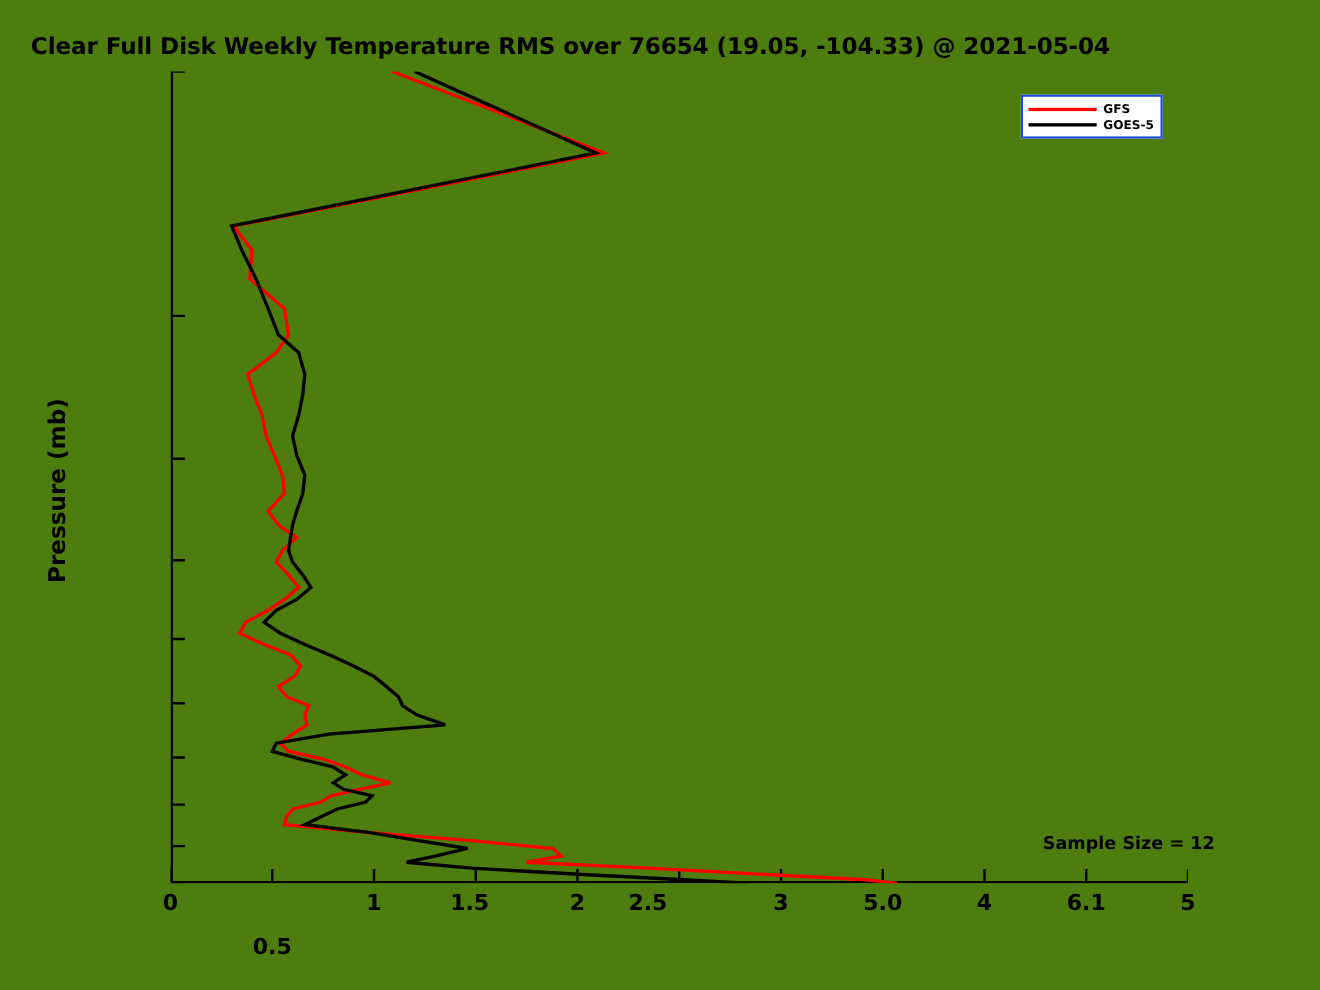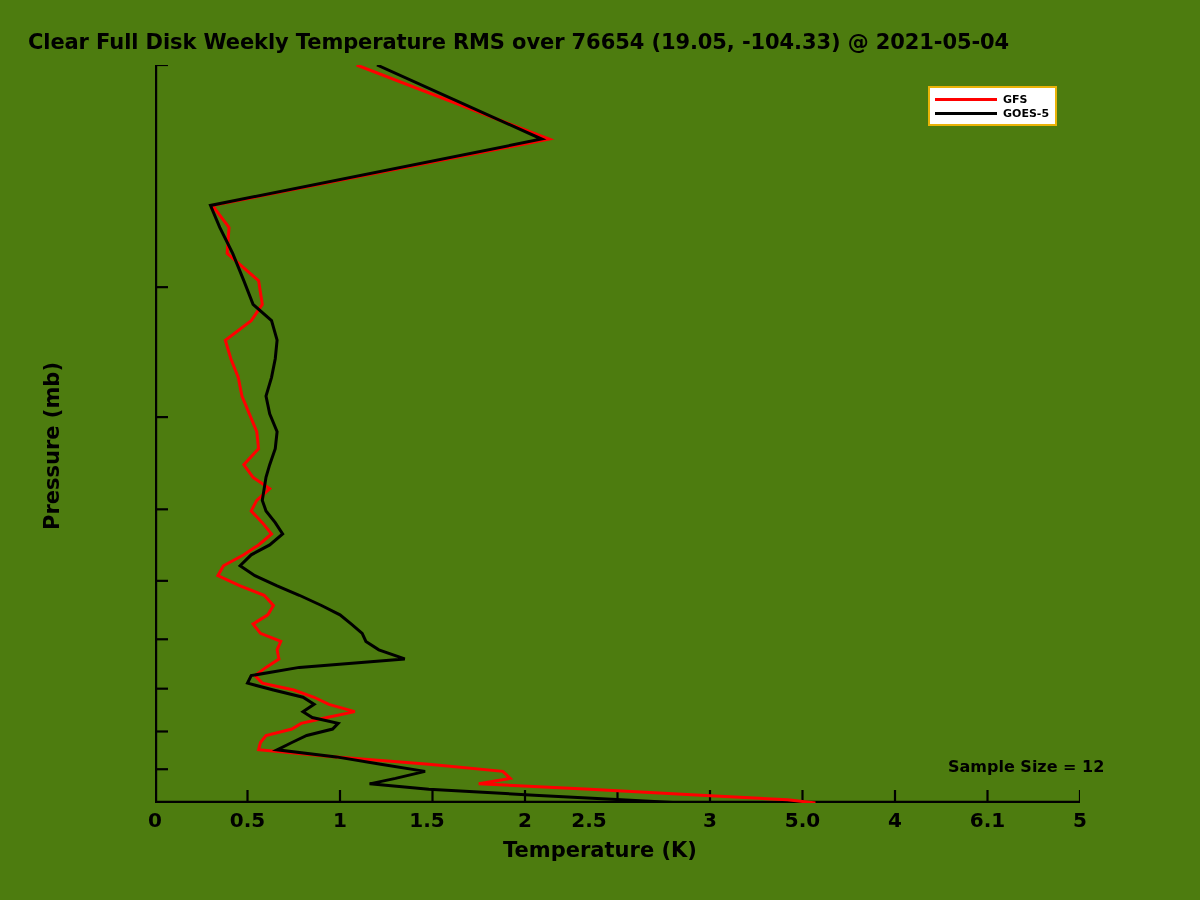--- a/index.html
+++ b/index.html
@@ -64,21 +64,21 @@
     font-weight: bold;
     color: #000;
     transform: rotate(-90deg);
     transform-origin: center center;
   }
   #legend {
     position: absolute;
     left: 928px;
     top: 86px;
     background: #ffffff;
-    border: 2px solid #eab308;
+    border: 2px solid #1d4ed8;
     padding: 4px 6px 4px 5px;
   }
   .legend-row {
     display: flex;
     align-items: center;
     height: 14px;
   }
   .legend-swatch {
     width: 62px;
     height: 0;
@@ -140,33 +140,32 @@
         </g>
       <g id="series-group">
           <path d="M 201.65 0.00 L 394.05 74.07 L 57.35 140.46 L 74.00 162.44 L 72.15 188.39 L 103.60 215.68 L 107.30 239.32 L 96.20 255.61 L 70.30 275.21 L 75.85 293.68 L 83.25 312.36 L 86.95 331.15 L 94.35 348.89 L 101.75 366.73 L 103.60 383.63 L 88.80 399.69 L 98.05 412.33 L 114.70 423.64 L 101.75 435.38 L 96.20 445.92 L 107.30 457.66 L 116.55 468.99 L 103.60 479.93 L 88.80 489.81 L 68.45 500.75 L 62.90 510.67 L 85.10 520.93 L 109.15 530.25 L 118.40 540.51 L 112.85 549.87 L 98.05 558.96 L 105.45 568.35 L 125.80 576.41 L 122.10 584.79 L 123.95 593.96 L 111.00 602.39 L 99.90 610.60 L 107.30 618.14 L 138.75 625.05 L 159.10 632.27 L 173.90 639.32 L 199.80 646.65 L 172.05 652.56 L 146.15 658.37 L 136.90 664.07 L 111.00 670.46 L 105.45 677.51 L 103.60 684.78 L 181.30 691.89 L 273.80 699.21 L 347.80 706.36 L 355.20 713.36 L 323.75 718.85 L 434.75 724.25 L 545.75 730.21 L 632.70 734.78 L 660.45 738.00" fill="none" stroke="#FF0000" stroke-width="3" stroke-linejoin="miter" stroke-linecap="butt"></path>
           <path d="M 222.00 0.00 L 386.65 74.07 L 55.50 140.46 L 64.75 162.44 L 77.70 188.39 L 88.80 215.68 L 98.05 239.32 L 116.55 255.61 L 122.10 275.21 L 120.25 293.68 L 116.55 312.36 L 111.00 331.15 L 114.70 348.89 L 122.10 366.73 L 120.25 383.63 L 114.70 399.69 L 111.00 412.33 L 109.15 423.64 L 107.30 435.38 L 111.00 445.92 L 120.25 457.66 L 127.65 468.99 L 114.70 479.93 L 96.20 489.81 L 85.10 500.75 L 99.90 510.67 L 122.10 520.93 L 144.30 530.25 L 166.50 540.51 L 185.00 549.87 L 196.10 558.96 L 207.20 568.35 L 210.90 576.41 L 223.85 584.79 L 249.75 593.96 L 144.30 602.39 L 96.20 610.60 L 92.50 618.14 L 118.40 625.05 L 148.00 632.27 L 159.10 639.32 L 148.00 646.65 L 157.25 652.56 L 183.15 658.37 L 177.60 664.07 L 151.70 670.46 L 136.90 677.51 L 122.10 684.78 L 181.30 691.89 L 225.70 699.21 L 270.10 706.36 L 240.50 713.36 L 214.60 718.85 L 273.80 724.25 L 379.25 730.21 L 466.20 734.78 L 527.25 738.00" fill="none" stroke="#000000" stroke-width="3" stroke-linejoin="miter" stroke-linecap="butt"></path>
         </g>
     </svg>
   </div>
 
   <div id="xtick-labels">
       <div class="xtick-label" style="left: 155px;">0</div>
-      <div class="xtick-label" style="left: 247.5px;">0.5</div>
+      <div class="xtick-label" style="left: 247.5px; margin-top: 40px;">0.5</div>
       <div class="xtick-label" style="left: 340px;">1</div>
       <div class="xtick-label" style="left: 427px;">1.5</div>
       <div class="xtick-label" style="left: 525px;">2</div>
       <div class="xtick-label" style="left: 589px;">2.5</div>
       <div class="xtick-label" style="left: 710px;">3</div>
       <div class="xtick-label" style="left: 802.5px;">5.0</div>
       <div class="xtick-label" style="left: 895px;">4</div>
       <div class="xtick-label" style="left: 987.5px;">6.1</div>
       <div class="xtick-label" style="left: 1080px;">5</div>
     </div>
 
-  <div id="xlabel">Temperature (K)</div>
   <div id="ylabel">Pressure (mb)</div>
 
   <div id="legend">
       <div class="legend-row">
         <span class="legend-swatch" style="border-top-color: rgb(255, 0, 0);"></span>
         <span class="legend-text">GFS</span>
       </div>
       <div class="legend-row">
         <span class="legend-swatch" style="border-top-color: rgb(0, 0, 0);"></span>
         <span class="legend-text">GOES-5</span>

